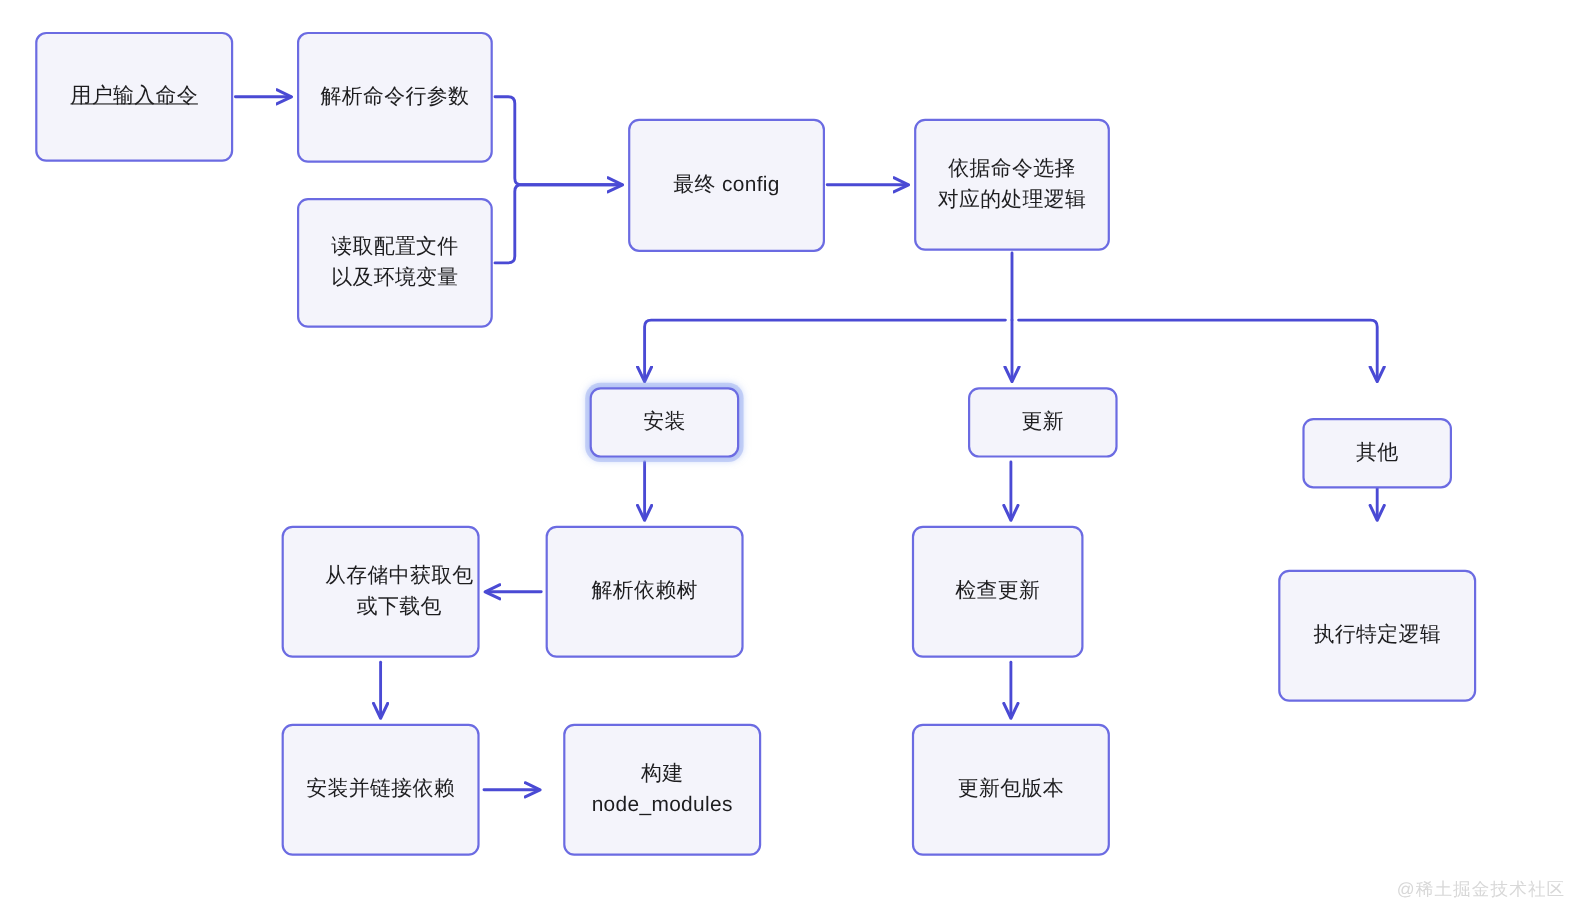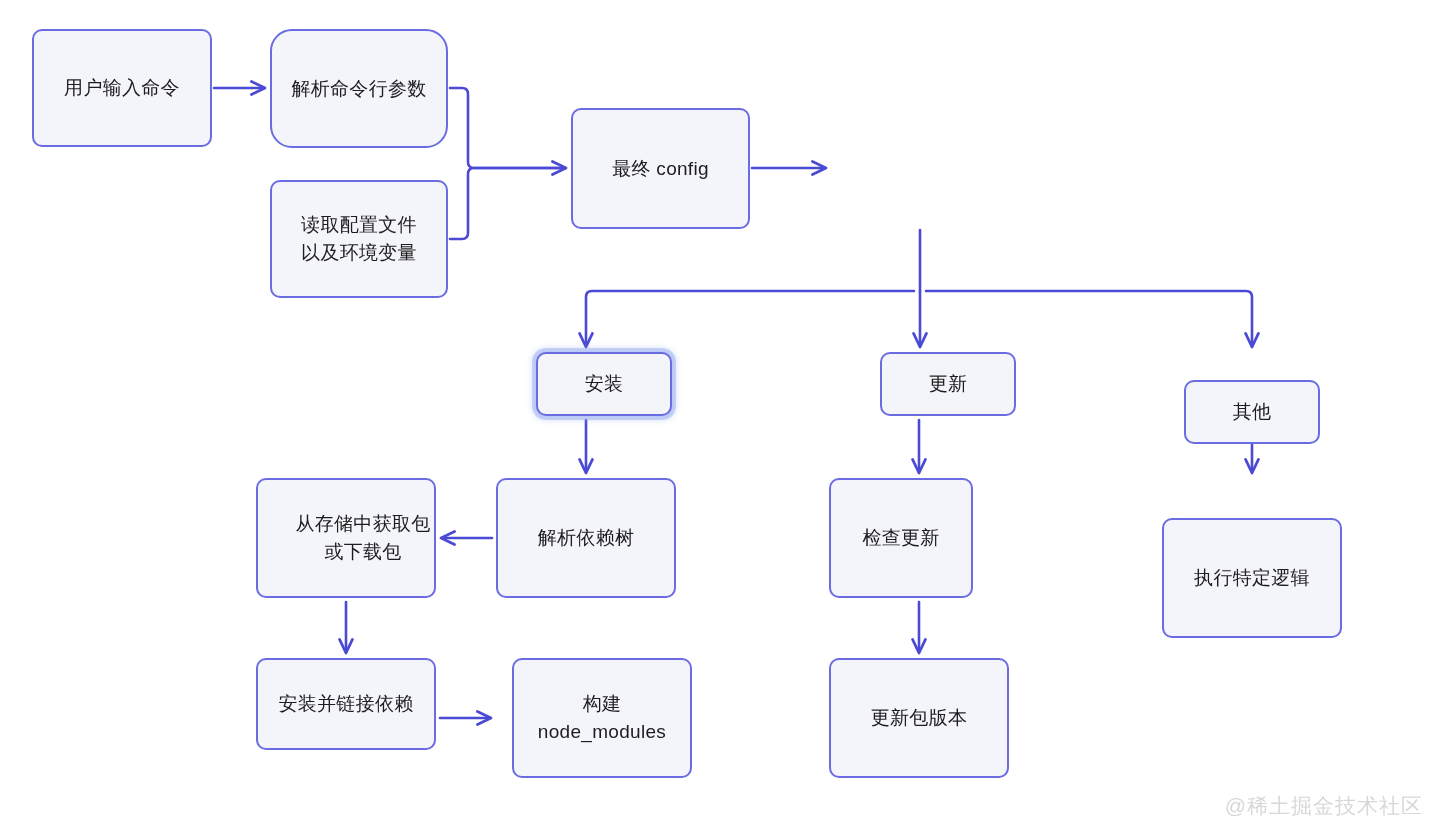--- a/index.html
+++ b/index.html
@@ -43,21 +43,21 @@
     font-family: "Liberation Sans", "DejaVu Sans", sans-serif;
   }
   .node.selected {
     box-shadow: 0 0 0 4px rgba(150,170,240,0.45), 0 0 7px 3px rgba(150,175,245,0.5);
     margin-left: 18px;
   }
   .watermark {
     position: absolute;
     right: 16px;
     bottom: 8px;
-    font-size: 21px;
+    font-size: 16px;
     color: #d8d8d8;
     letter-spacing: 1px;
     font-family: "Liberation Sans", "DejaVu Sans", sans-serif;
     user-select: none;
   }
 </style>
 </head>
 <body>
 
 <div id="canvas">
@@ -92,47 +92,49 @@
       <path d="M 440 718 L 490 718"></path>
 
       <path d="M 919 420 L 919 472"></path>
 
       <path d="M 919 602 L 919 652"></path>
 
       <path d="M 1252 420 L 1252 472"></path>
     </g>
   </svg>
 
-  <div class="node" style="left:32px; top:29px; width:180px; height:118px;">用户输入命令</div>
+  <div class="node" style="left:32px; top:29px; width:180px; height:118px;text-decoration:underline;">用户输入命令</div>
 
-  <div class="node" style="left:270px; top:29px; width:178px; height:119px;border-radius:22px;">解析命令行参数</div>
+  <div class="node" style="left:270px; top:29px; width:178px; height:119px;">解析命令行参数</div>
 
   <div class="node" style="left:270px; top:180px; width:178px; height:118px;">读取配置文件
 以及环境变量</div>
 
   <div class="node" style="left:571px; top:108px; width:179px; height:121px;">最终 config</div>
 
+  <div class="node" style="left:831px; top:108px; width:178px; height:120px;">依据命令选择
+对应的处理逻辑</div>
 
   <div class="node selected" style="left:518px; top:352px; width:136px; height:64px;">安装</div>
 
   <div class="node" style="left:880px; top:352px; width:136px; height:64px;">更新</div>
 
   <div class="node" style="left:1184px; top:352px; width:136px; height:64px;margin-top:28px;">其他</div>
 
   <div class="node" style="left:496px; top:478px; width:180px; height:120px;">解析依赖树</div>
 
   <div class="node" style="left:256px; top:478px; width:180px; height:120px;padding-left:34px;">从存储中获取包
 或下载包</div>
 
-  <div class="node" style="left:256px; top:658px; width:180px; height:92px;">安装并链接依赖</div>
+  <div class="node" style="left:256px; top:658px; width:180px; height:120px;">安装并链接依赖</div>
 
   <div class="node" style="left:512px; top:658px; width:180px; height:120px;">构建
 node_modules</div>
 
-  <div class="node" style="left:829px; top:478px; width:144px; height:120px;">检查更新</div>
+  <div class="node" style="left:829px; top:478px; width:156px; height:120px;">检查更新</div>
 
   <div class="node" style="left:829px; top:658px; width:180px; height:120px;">更新包版本</div>
 
   <div class="node" style="left:1162px; top:478px; width:180px; height:120px;margin-top:40px;">执行特定逻辑</div>
 
   <div class="watermark">@稀土掘金技术社区</div>
 
 </div>
 
 </body></html>

